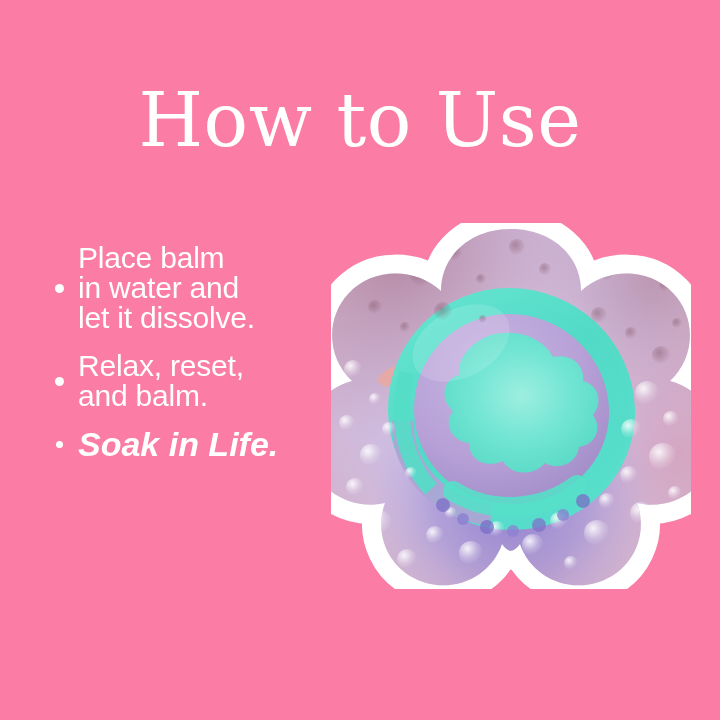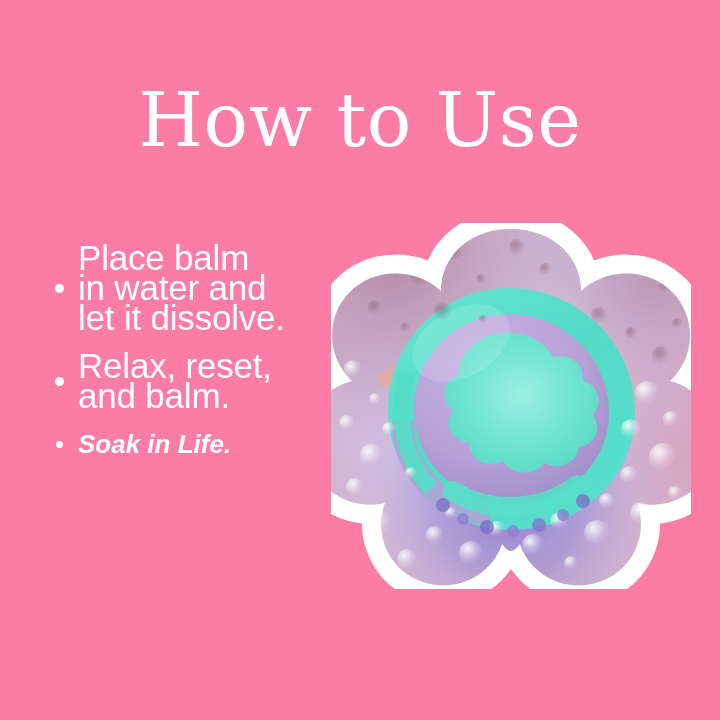--- a/index.html
+++ b/index.html
@@ -64,31 +64,31 @@
   .step-bullet-wrap {
     width:38px;
     display:flex;
     justify-content:center;
     align-items:center;
     flex:0 0 auto;
   }
 
   .step-text {
     font-family:"Liberation Sans", sans-serif;
-    font-size:35px;
+    font-size:30px;
     line-height:30px;
     font-weight:400;
     letter-spacing:-0.2px;
     white-space:pre-line;
   }
 
   .step--emph .step-text {
     font-weight:bold;
     font-style:italic;
-    font-size:26px;
+    font-size:34px;
     letter-spacing:0px;
   }
 
   .step--emph .bullet {
     width:7px; height:7px;
   }
 
   .step--emph { margin-top:30px; }
 
   

